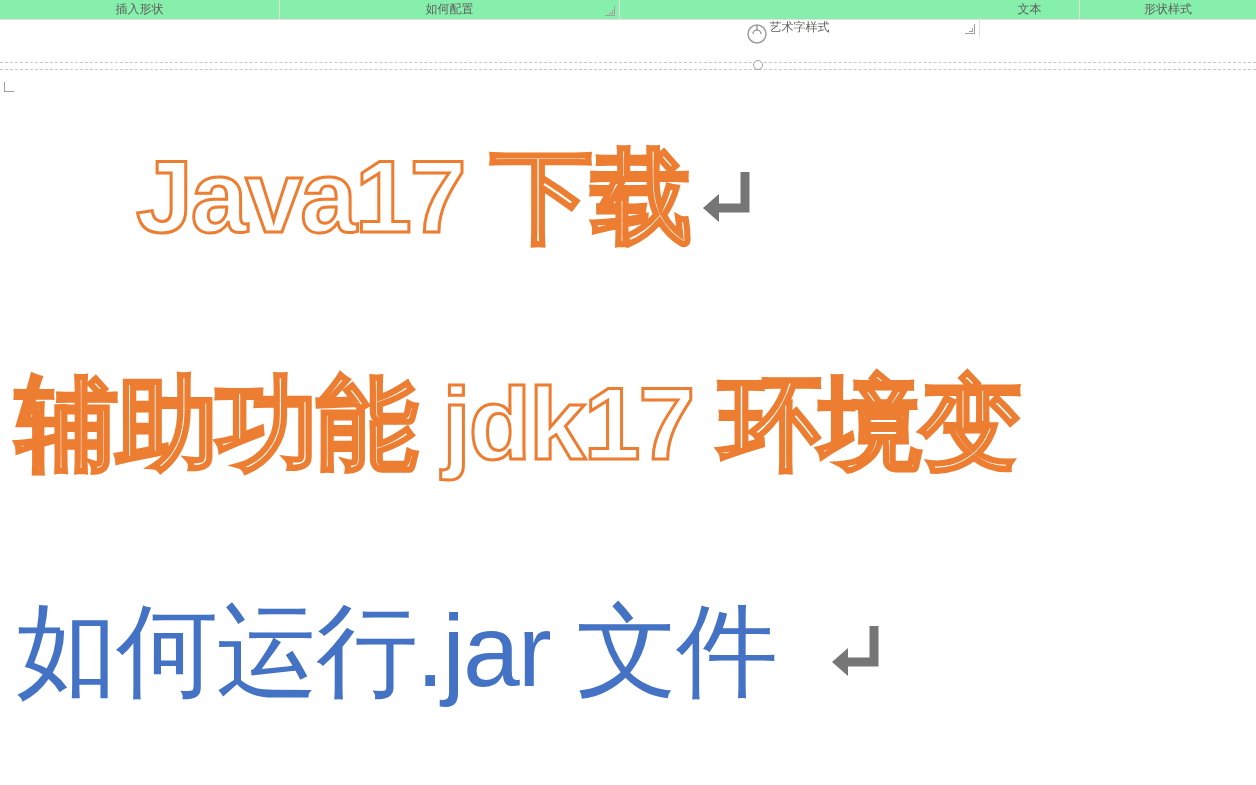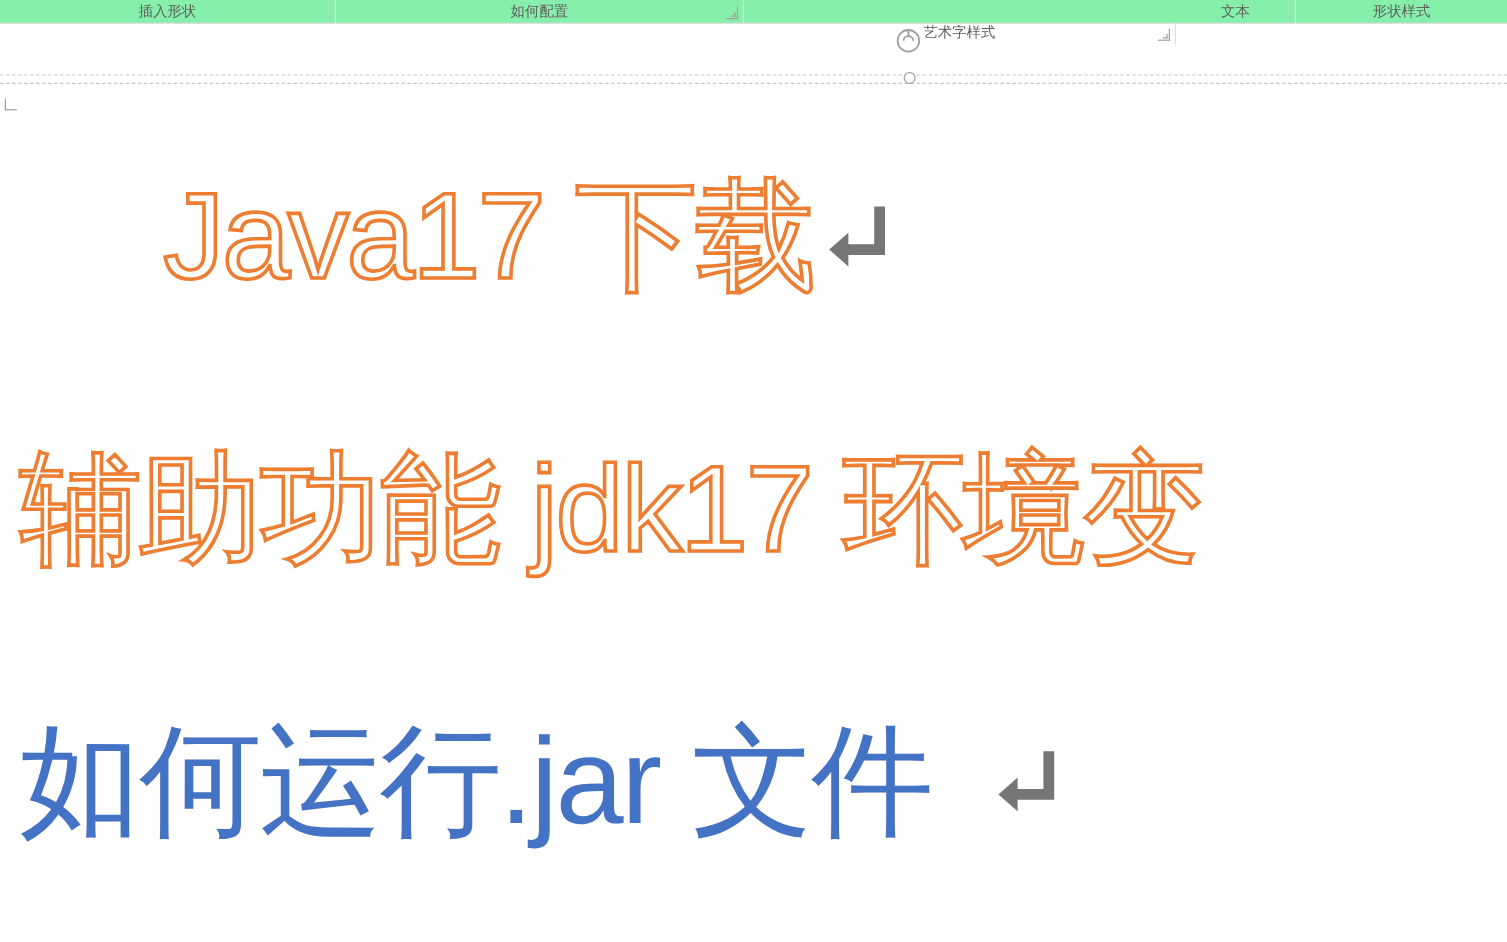--- a/index.html
+++ b/index.html
@@ -142,21 +142,21 @@
     }
     
     .line3 {
       margin-top: 90px;
       margin-left: 0;
       gap: 44px;
     }
     
     .wordart-orange {
       font-size: 102px;
-      font-weight: 400;
+      font-weight: 700;
       color: #ffffff;
       -webkit-text-stroke: 3px #ed7d31;
       text-stroke: 3px #ed7d31;
       letter-spacing: -2px;
     }
     
     .text-blue {
       font-size: 102px;
       font-weight: 400;
       color: #4472c4;

